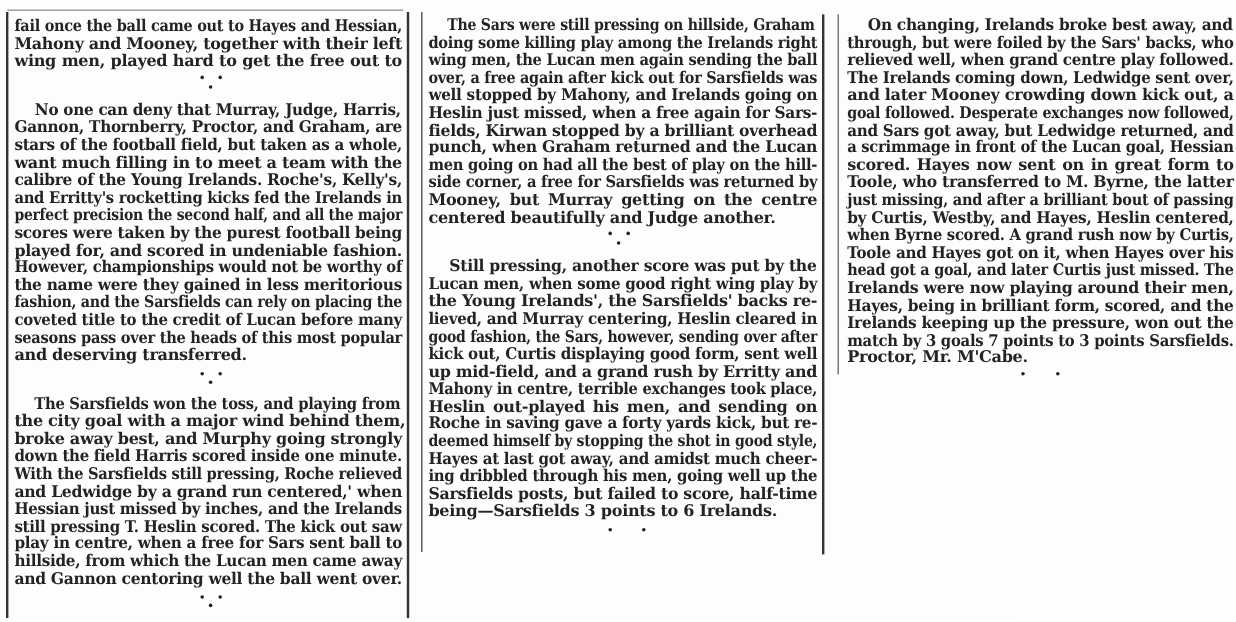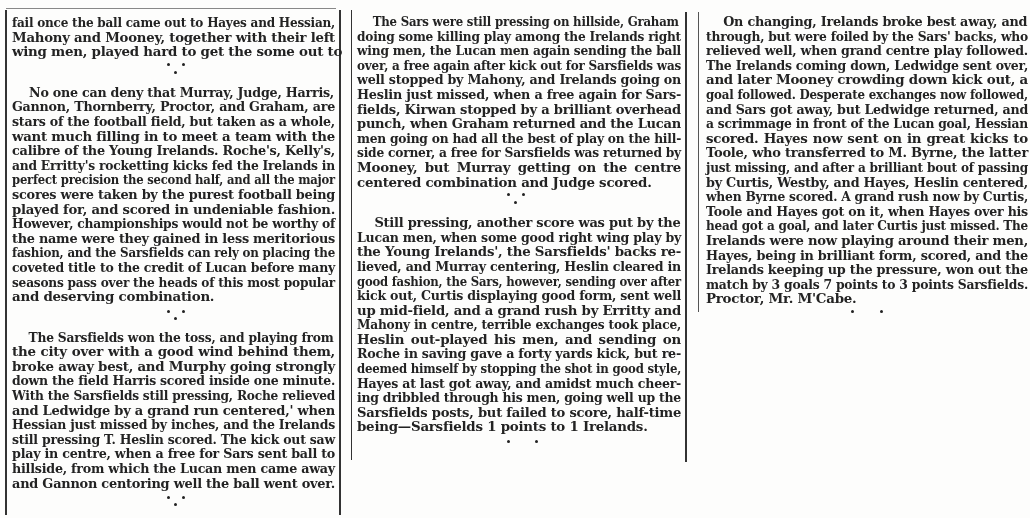--- a/index.html
+++ b/index.html
@@ -83,21 +83,21 @@
   <div class="rule" style="left:5px; top:10px; height:505px;"></div>
   <div class="rule" style="left:339px; top:10px; height:505px;"></div>
   <div class="rule" style="left:351px; top:10px; height:450px; width:1px;"></div>
   <div class="rule" style="left:685px; top:12px; height:450px;"></div>
   <div class="rule" style="left:698px; top:12px; height:300px; width:1px; background:#555;"></div>
 
   <div class="col" style="left:12px; width:323px; top:15px;">
     <div class="para">
       <span class="line" style="transform: scaleX(0.8993); width: 359.156px; text-align: justify;">fail once the ball came out to Hayes and Hessian,</span>
       <span class="line" style="transform: scaleX(0.9909); width: 325.953px; text-align: justify;">Mahony and Mooney, together with their left</span>
-      <span class="line">wing men, played hard to get the some out to</span>
+      <span class="line">wing men, played hard to get the free out to</span>
     </div>
     <div class="asterism">
       <span class="dot" style="left:155px; top:4px;"></span>
       <span class="dot" style="left:170px; top:4px;"></span>
       <span class="dot" style="left:162px; top:12px;"></span>
     </div>
     <div class="para">
       <span class="line indent" style="transform: scaleX(0.9466); width: 322.203px; text-align: justify;">No one can deny that Murray, Judge, Harris,</span>
       <span class="line" style="transform: scaleX(0.9491); width: 340.312px; text-align: justify;">Gannon, Thornberry, Proctor, and Graham, are</span>
       <span class="line" style="transform: scaleX(0.9413); width: 343.125px; text-align: justify;">stars of the football field, but taken as a whole,</span>
@@ -105,30 +105,30 @@
       <span class="line" style="transform: scaleX(0.9585); width: 337px; text-align: justify;">calibre of the Young Irelands.   Roche's, Kelly's,</span>
       <span class="line" style="transform: scaleX(0.9174); width: 352.078px; text-align: justify;">and Erritty's rocketting kicks fed the Irelands in</span>
       <span class="line" style="transform: scaleX(0.8674); width: 372.375px; text-align: justify;">perfect precision the second half, and all the major</span>
       <span class="line" style="transform: scaleX(0.9585); width: 336.969px; text-align: justify;">scores were taken by the purest football being</span>
       <span class="line" style="transform: scaleX(0.9876); width: 327.062px; text-align: justify;">played for, and scored in undeniable fashion.</span>
       <span class="line" style="transform: scaleX(0.9181); width: 351.797px; text-align: justify;">However, championships would not be worthy of</span>
       <span class="line" style="transform: scaleX(0.9576); width: 337.312px; text-align: justify;">the name were they gained in less meritorious</span>
       <span class="line" style="transform: scaleX(0.8855); width: 364.766px; text-align: justify;">fashion, and the Sarsfields can rely on placing the</span>
       <span class="line" style="transform: scaleX(0.9318); width: 346.656px; text-align: justify;">coveted title to the credit of Lucan before many</span>
       <span class="line" style="transform: scaleX(0.908); width: 355.734px; text-align: justify;">seasons pass over  the heads of  this most popular</span>
-      <span class="line last">and deserving combination.</span>
+      <span class="line last">and deserving transferred.</span>
     </div>
     <div class="asterism">
       <span class="dot" style="left:155px; top:6px;"></span>
       <span class="dot" style="left:170px; top:6px;"></span>
       <span class="dot" style="left:162px; top:13px;"></span>
     </div>
     <div class="para">
       <span class="line indent" style="transform: scaleX(0.9182); width: 332.188px; text-align: justify;">The Sarsfields won the toss,  and playing from</span>
-      <span class="line">the city over with a good wind behind them,</span>
+      <span class="line">the city goal with a major wind behind them,</span>
       <span class="line" style="transform: scaleX(0.997); width: 323.984px; text-align: justify;">broke away best, and Murphy going strongly</span>
       <span class="line" style="transform: scaleX(0.931); width: 346.938px; text-align: justify;">down the field Harris scored inside one minute.</span>
       <span class="line" style="transform: scaleX(0.9117); width: 354.266px; text-align: justify;">With the Sarsfields still pressing, Roche relieved</span>
       <span class="line" style="transform: scaleX(0.9738); width: 331.688px; text-align: justify;">and Ledwidge by a grand run centered,' when</span>
       <span class="line" style="transform: scaleX(0.933); width: 346.188px; text-align: justify;">Hessian just missed by inches,  and the Irelands</span>
       <span class="line" style="transform: scaleX(0.9319); width: 346.594px; text-align: justify;">still pressing T. Heslin scored.  The kick out saw</span>
       <span class="line" style="transform: scaleX(0.9473); width: 340.984px; text-align: justify;">play in centre, when a free  for  Sars sent ball to</span>
       <span class="line" style="transform: scaleX(0.948); width: 340.719px; text-align: justify;">hillside, from which the Lucan men came away</span>
       <span class="line last" style="transform: scaleX(0.9649); width: 334.75px; text-align: justify;">and Gannon centoring well the ball went over.</span>
     </div>
@@ -145,21 +145,21 @@
       <span class="line" style="transform: scaleX(0.9078); width: 356.891px; text-align: justify;">doing some killing play among the Irelands right</span>
       <span class="line" style="transform: scaleX(0.9134); width: 354.719px; text-align: justify;">wing men, the Lucan men again  sending the ball</span>
       <span class="line" style="transform: scaleX(0.8959); width: 361.641px; text-align: justify;">over, a free again after kick out for Sarsfields was</span>
       <span class="line" style="transform: scaleX(0.9467); width: 342.234px; text-align: justify;">well stopped by Mahony,  and  Irelands going on</span>
       <span class="line" style="transform: scaleX(0.9552); width: 339.188px; text-align: justify;">Heslin just missed,  when  a  free  again  for Sars-</span>
       <span class="line" style="transform: scaleX(0.9781); width: 331.25px; text-align: justify;">fields, Kirwan  stopped  by  a  brilliant  overhead</span>
       <span class="line" style="transform: scaleX(0.9745); width: 332.484px; text-align: justify;">punch, when Graham returned and the Lucan</span>
       <span class="line" style="transform: scaleX(0.9145); width: 354.297px; text-align: justify;">men going on had all the best of play on the hill-</span>
       <span class="line" style="transform: scaleX(0.9151); width: 354.078px; text-align: justify;">side corner, a free for Sarsfields was returned by</span>
       <span class="line">Mooney,  but  Murray  getting  on  the  centre</span>
-      <span class="line last">centered combination and Judge scored.</span>
+      <span class="line last">centered beautifully and Judge another.</span>
     </div>
     <div class="asterism">
       <span class="dot" style="left:150px; top:4px;"></span>
       <span class="dot" style="left:165px; top:4px;"></span>
       <span class="dot" style="left:157px; top:12px;"></span>
     </div>
     <div class="para">
       <span class="line indent" style="transform: scaleX(0.9706); width: 315.266px; text-align: justify;">Still pressing, another score was put by the</span>
       <span class="line" style="transform: scaleX(0.9376); width: 345.562px; text-align: justify;">Lucan men, when some good  right wing play by</span>
       <span class="line" style="transform: scaleX(0.9967); width: 325.062px; text-align: justify;">the  Young  Irelands',  the Sarsfields' backs re-</span>
@@ -167,39 +167,39 @@
       <span class="line" style="transform: scaleX(0.8704); width: 372.234px; text-align: justify;">good fashion, the Sars, however, sending over after</span>
       <span class="line" style="transform: scaleX(0.9401); width: 344.656px; text-align: justify;">kick out, Curtis displaying good form, sent well</span>
       <span class="line" style="transform: scaleX(0.9909); width: 326.984px; text-align: justify;">up mid-field, and a grand rush by Erritty  and</span>
       <span class="line" style="transform: scaleX(0.9096); width: 356.203px; text-align: justify;">Mahony in centre, terrible exchanges took place,</span>
       <span class="line">Heslin out-played his men, and sending on</span>
       <span class="line" style="transform: scaleX(0.9489); width: 341.453px; text-align: justify;">Roche in saving gave a forty yards kick, but re-</span>
       <span class="line" style="transform: scaleX(0.876); width: 369.875px; text-align: justify;">deemed himself by stopping the shot in good style,</span>
       <span class="line" style="transform: scaleX(0.9365); width: 345.969px; text-align: justify;">Hayes at last got away, and amidst much  cheer-</span>
       <span class="line" style="transform: scaleX(0.9274); width: 349.359px; text-align: justify;">ing dribbled through his men, going well up the</span>
       <span class="line" style="transform: scaleX(0.9802); width: 330.547px; text-align: justify;">Sarsfields posts,  but  failed  to  score,  half-time</span>
-      <span class="line last">being—Sarsfields 1 points to 1 Irelands.</span>
+      <span class="line last">being—Sarsfields 3 points to 6 Irelands.</span>
     </div>
     <div class="asterism" style="height:14px;">
       <span class="dot" style="left:150px; top:6px;"></span>
       <span class="dot" style="left:178px; top:6px;"></span>
     </div>
   </div>
 
   <div class="col" style="left:706px; width:322px; top:14px;">
     <div class="para">
       <span class="line indent" style="transform: scaleX(0.9554); width: 318.203px; text-align: justify;">On changing, Irelands broke best away, and</span>
       <span class="line" style="transform: scaleX(0.9178); width: 350.844px; text-align: justify;">through, but were foiled by the Sars' backs, who</span>
       <span class="line" style="transform: scaleX(0.9423); width: 341.703px; text-align: justify;">relieved well,  when grand  centre  play followed.</span>
       <span class="line" style="transform: scaleX(0.9308); width: 345.953px; text-align: justify;">The Irelands coming down, Ledwidge sent over,</span>
       <span class="line" style="transform: scaleX(0.9971); width: 322.922px; text-align: justify;">and later Mooney crowding down kick out, a</span>
       <span class="line" style="transform: scaleX(0.8858); width: 363.516px; text-align: justify;">goal followed.  Desperate exchanges now followed,</span>
       <span class="line" style="transform: scaleX(0.9424); width: 341.672px; text-align: justify;">and Sars got away, but Ledwidge returned, and</span>
       <span class="line" style="transform: scaleX(0.918); width: 350.766px; text-align: justify;">a scrimmage in front of the Lucan goal, Hessian</span>
-      <span class="line">scored.  Hayes now sent on in great kicks to</span>
+      <span class="line">scored.  Hayes now sent on in great form to</span>
       <span class="line" style="transform: scaleX(0.9723); width: 331.172px; text-align: justify;">Toole, who transferred to M. Byrne, the latter</span>
       <span class="line" style="transform: scaleX(0.9038); width: 356.266px; text-align: justify;">just missing, and after a brilliant bout of passing</span>
       <span class="line" style="transform: scaleX(0.9521); width: 338.188px; text-align: justify;">by Curtis, Westby,  and Hayes, Heslin centered,</span>
       <span class="line" style="transform: scaleX(0.9177); width: 350.859px; text-align: justify;">when Byrne scored.  A grand rush now by Curtis,</span>
       <span class="line" style="transform: scaleX(0.9423); width: 341.719px; text-align: justify;">Toole  and Hayes got on it, when Hayes over his</span>
       <span class="line" style="transform: scaleX(0.898); width: 358.594px; text-align: justify;">head got a goal, and later Curtis just missed.  The</span>
       <span class="line" style="transform: scaleX(0.9831); width: 327.547px; text-align: justify;">Irelands  were  now  playing  around  their  men,</span>
       <span class="line" style="transform: scaleX(0.9584); width: 335.984px; text-align: justify;">Hayes, being in brilliant form, scored, and the</span>
       <span class="line" style="transform: scaleX(0.9569); width: 336.516px; text-align: justify;">Irelands keeping up the pressure, won out the</span>
       <span class="line" style="transform: scaleX(0.9224); width: 349.078px; text-align: justify;">match by 3 goals 7 points to 3 points Sarsfields.</span>

